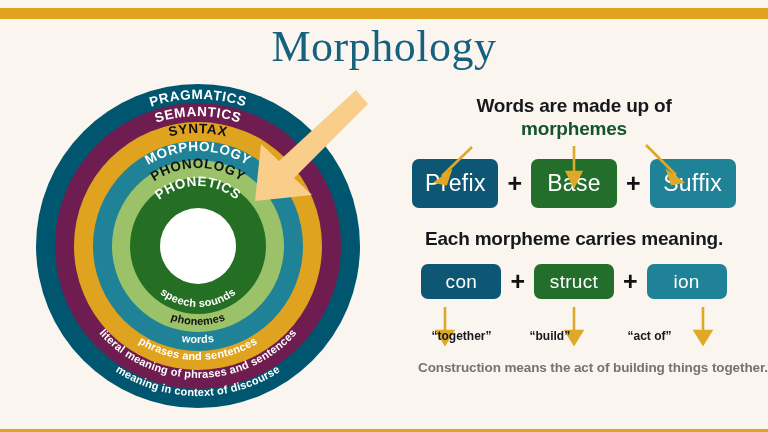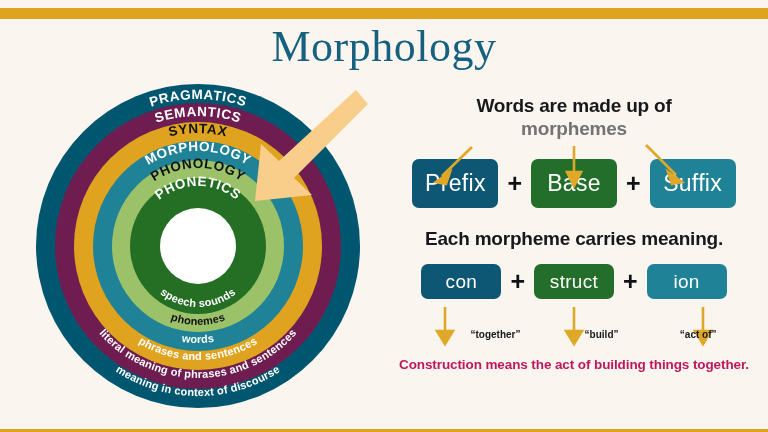--- a/index.html
+++ b/index.html
@@ -63,21 +63,21 @@
   #right { position: absolute; left: 380px; top: 84px; width: 388px; height: 330px; }
 
   .headline {
     text-align: center;
     font-size: 19px;
     font-weight: 700;
     color: #16181c;
     line-height: 1.22;
     letter-spacing: -0.2px;
   }
-  .headline .accent { color: #737373; }
+  .headline .accent { color: #14532d; }
 
   .subhead {
     text-align: center;
     font-size: 19px;
     font-weight: 700;
     color: #16181c;
     letter-spacing: -0.2px;
   }
 
   
@@ -112,30 +112,30 @@
 
   
   .glossrow {
     position: relative;
     display: flex;
     justify-content: center;
     gap: 9px;
   }
   .gloss {
     width: 89px;
+    text-align: left;
+    font-size: 12px;
+    font-weight: 700;
+    color: #16181c;
+  }
+  .closing {
     text-align: right;
-    font-size: 10px;
-    font-weight: 700;
-    color: #16181c;
-  }
-  .closing {
-    text-align: center;
     font-size: 13.5px;
     font-weight: 700;
-    color: #be185d;
+    color: #737373;
     letter-spacing: -0.1px;
   }
 
   
   .arrowlayer { position: absolute; left: 0; top: 0; pointer-events: none; }
 </style>
 </head>
 <body>
 
 <div id="slide">

